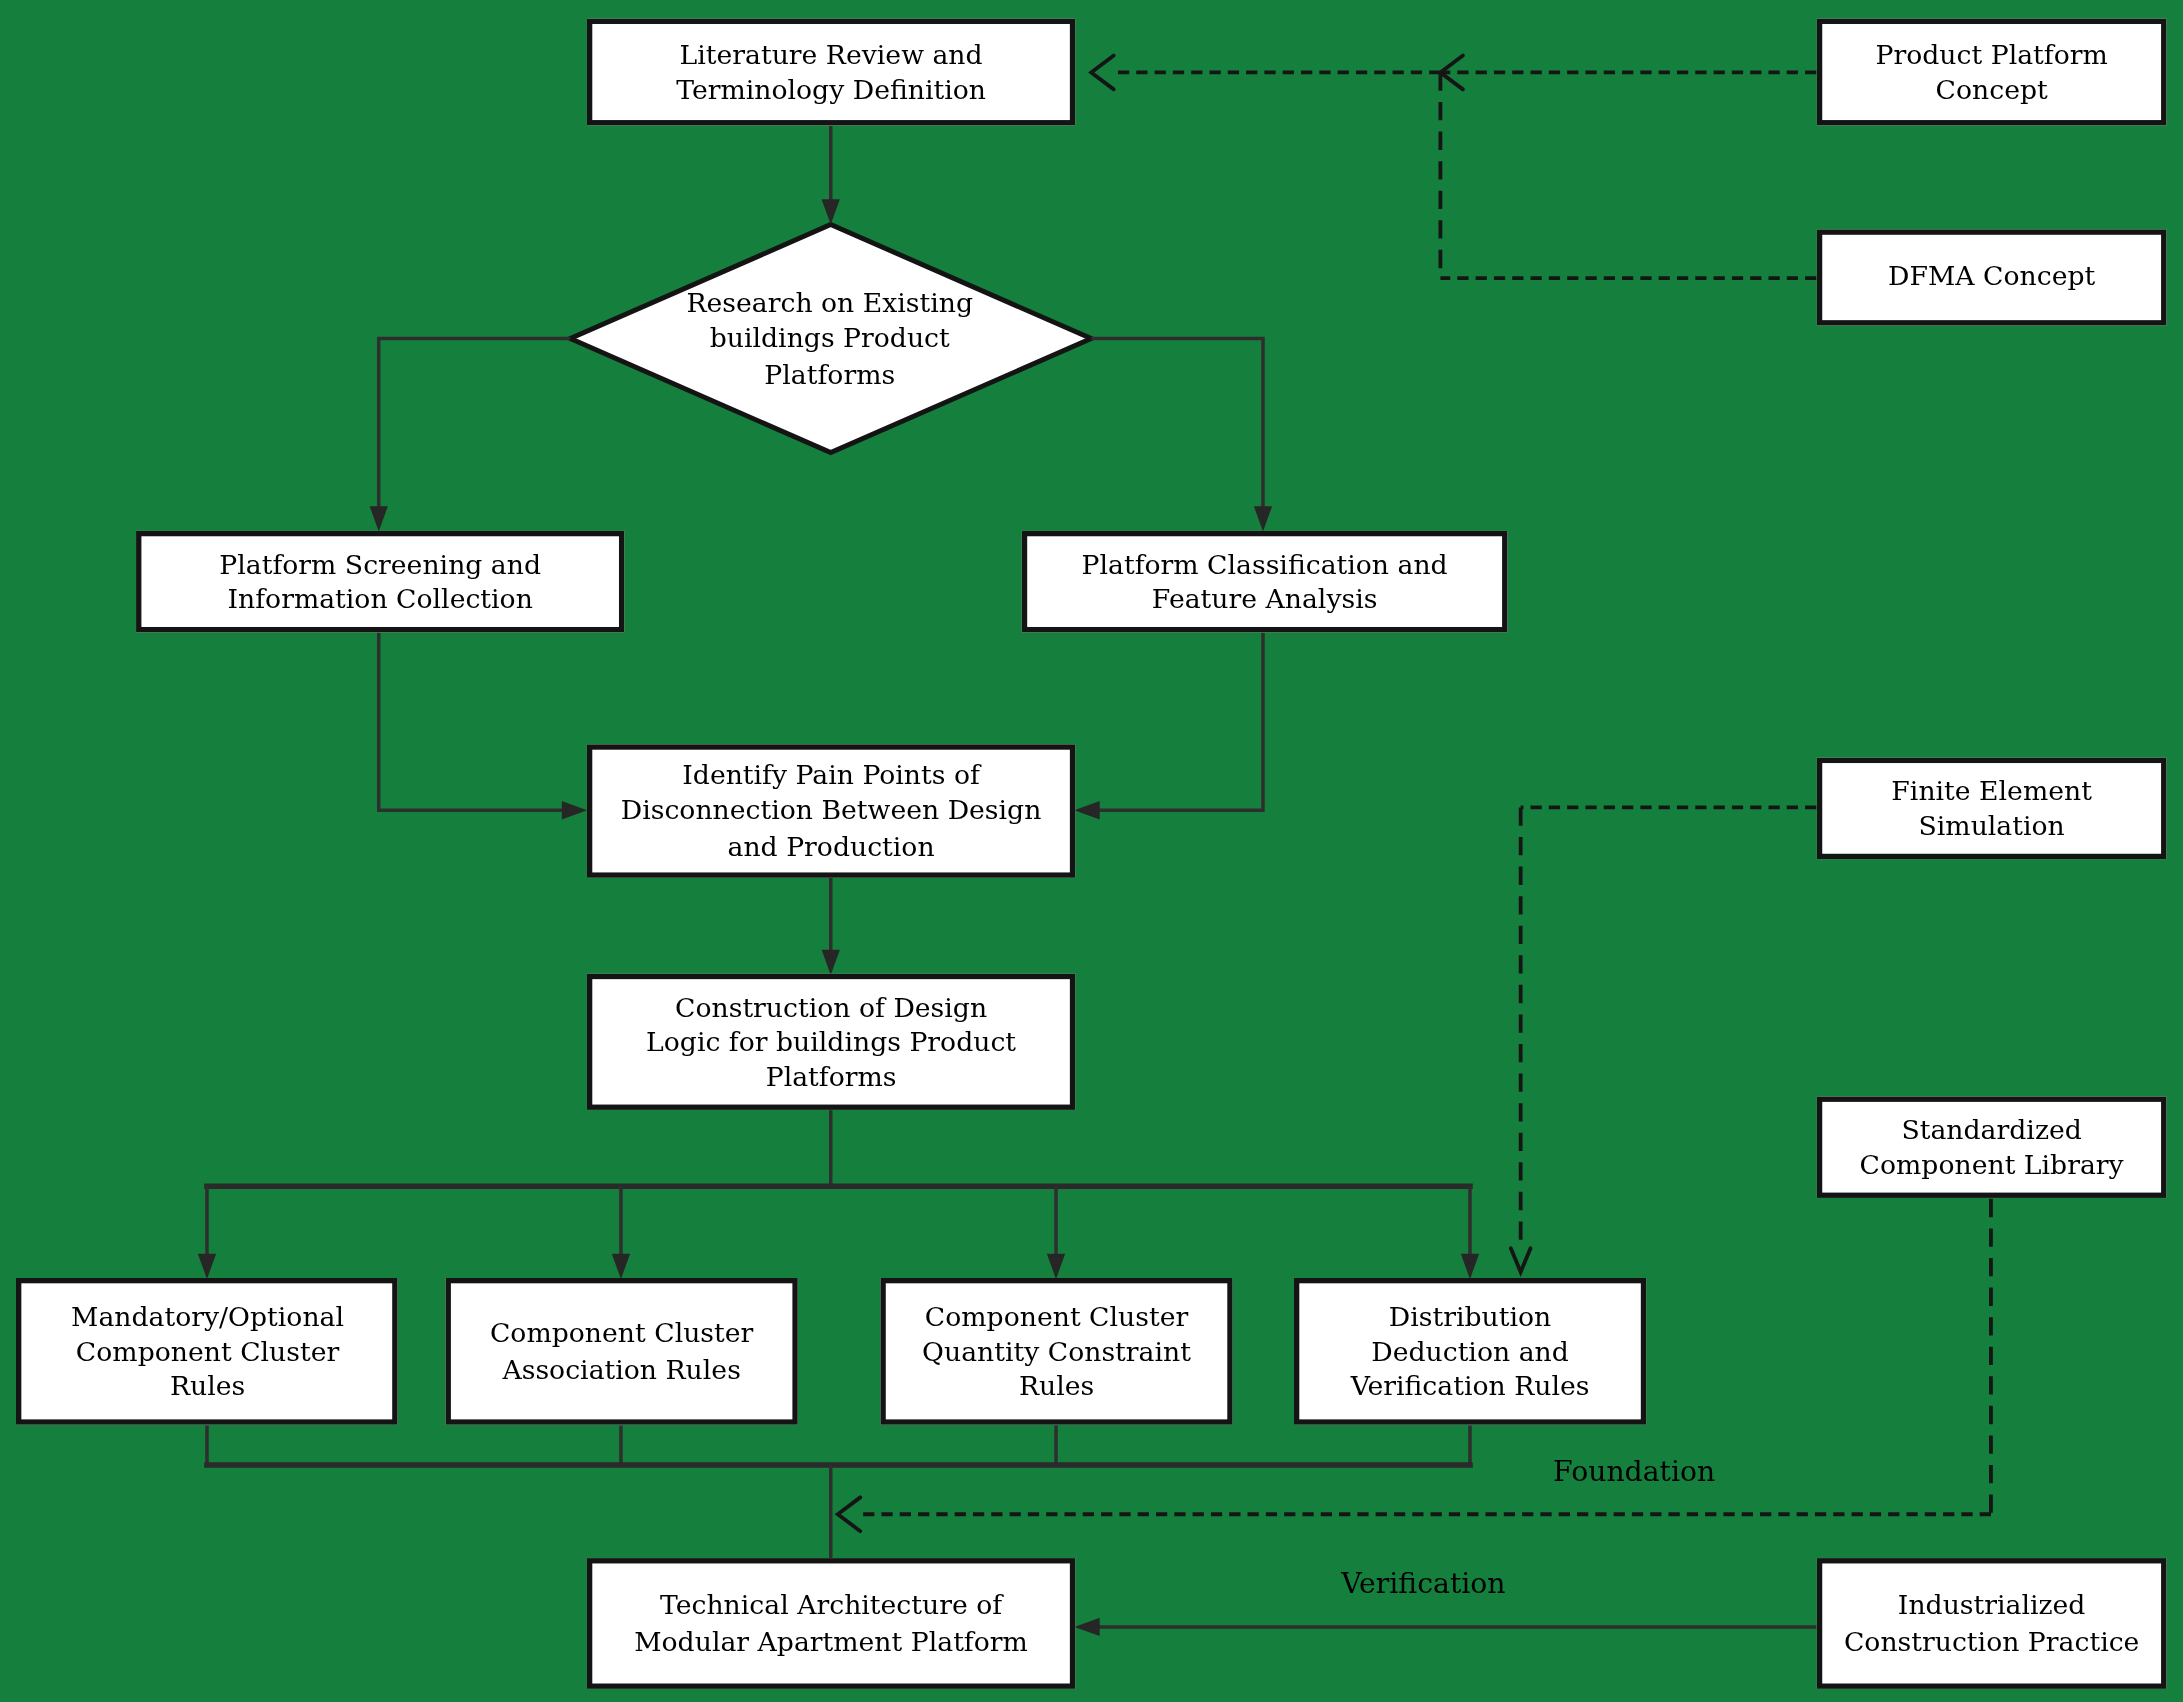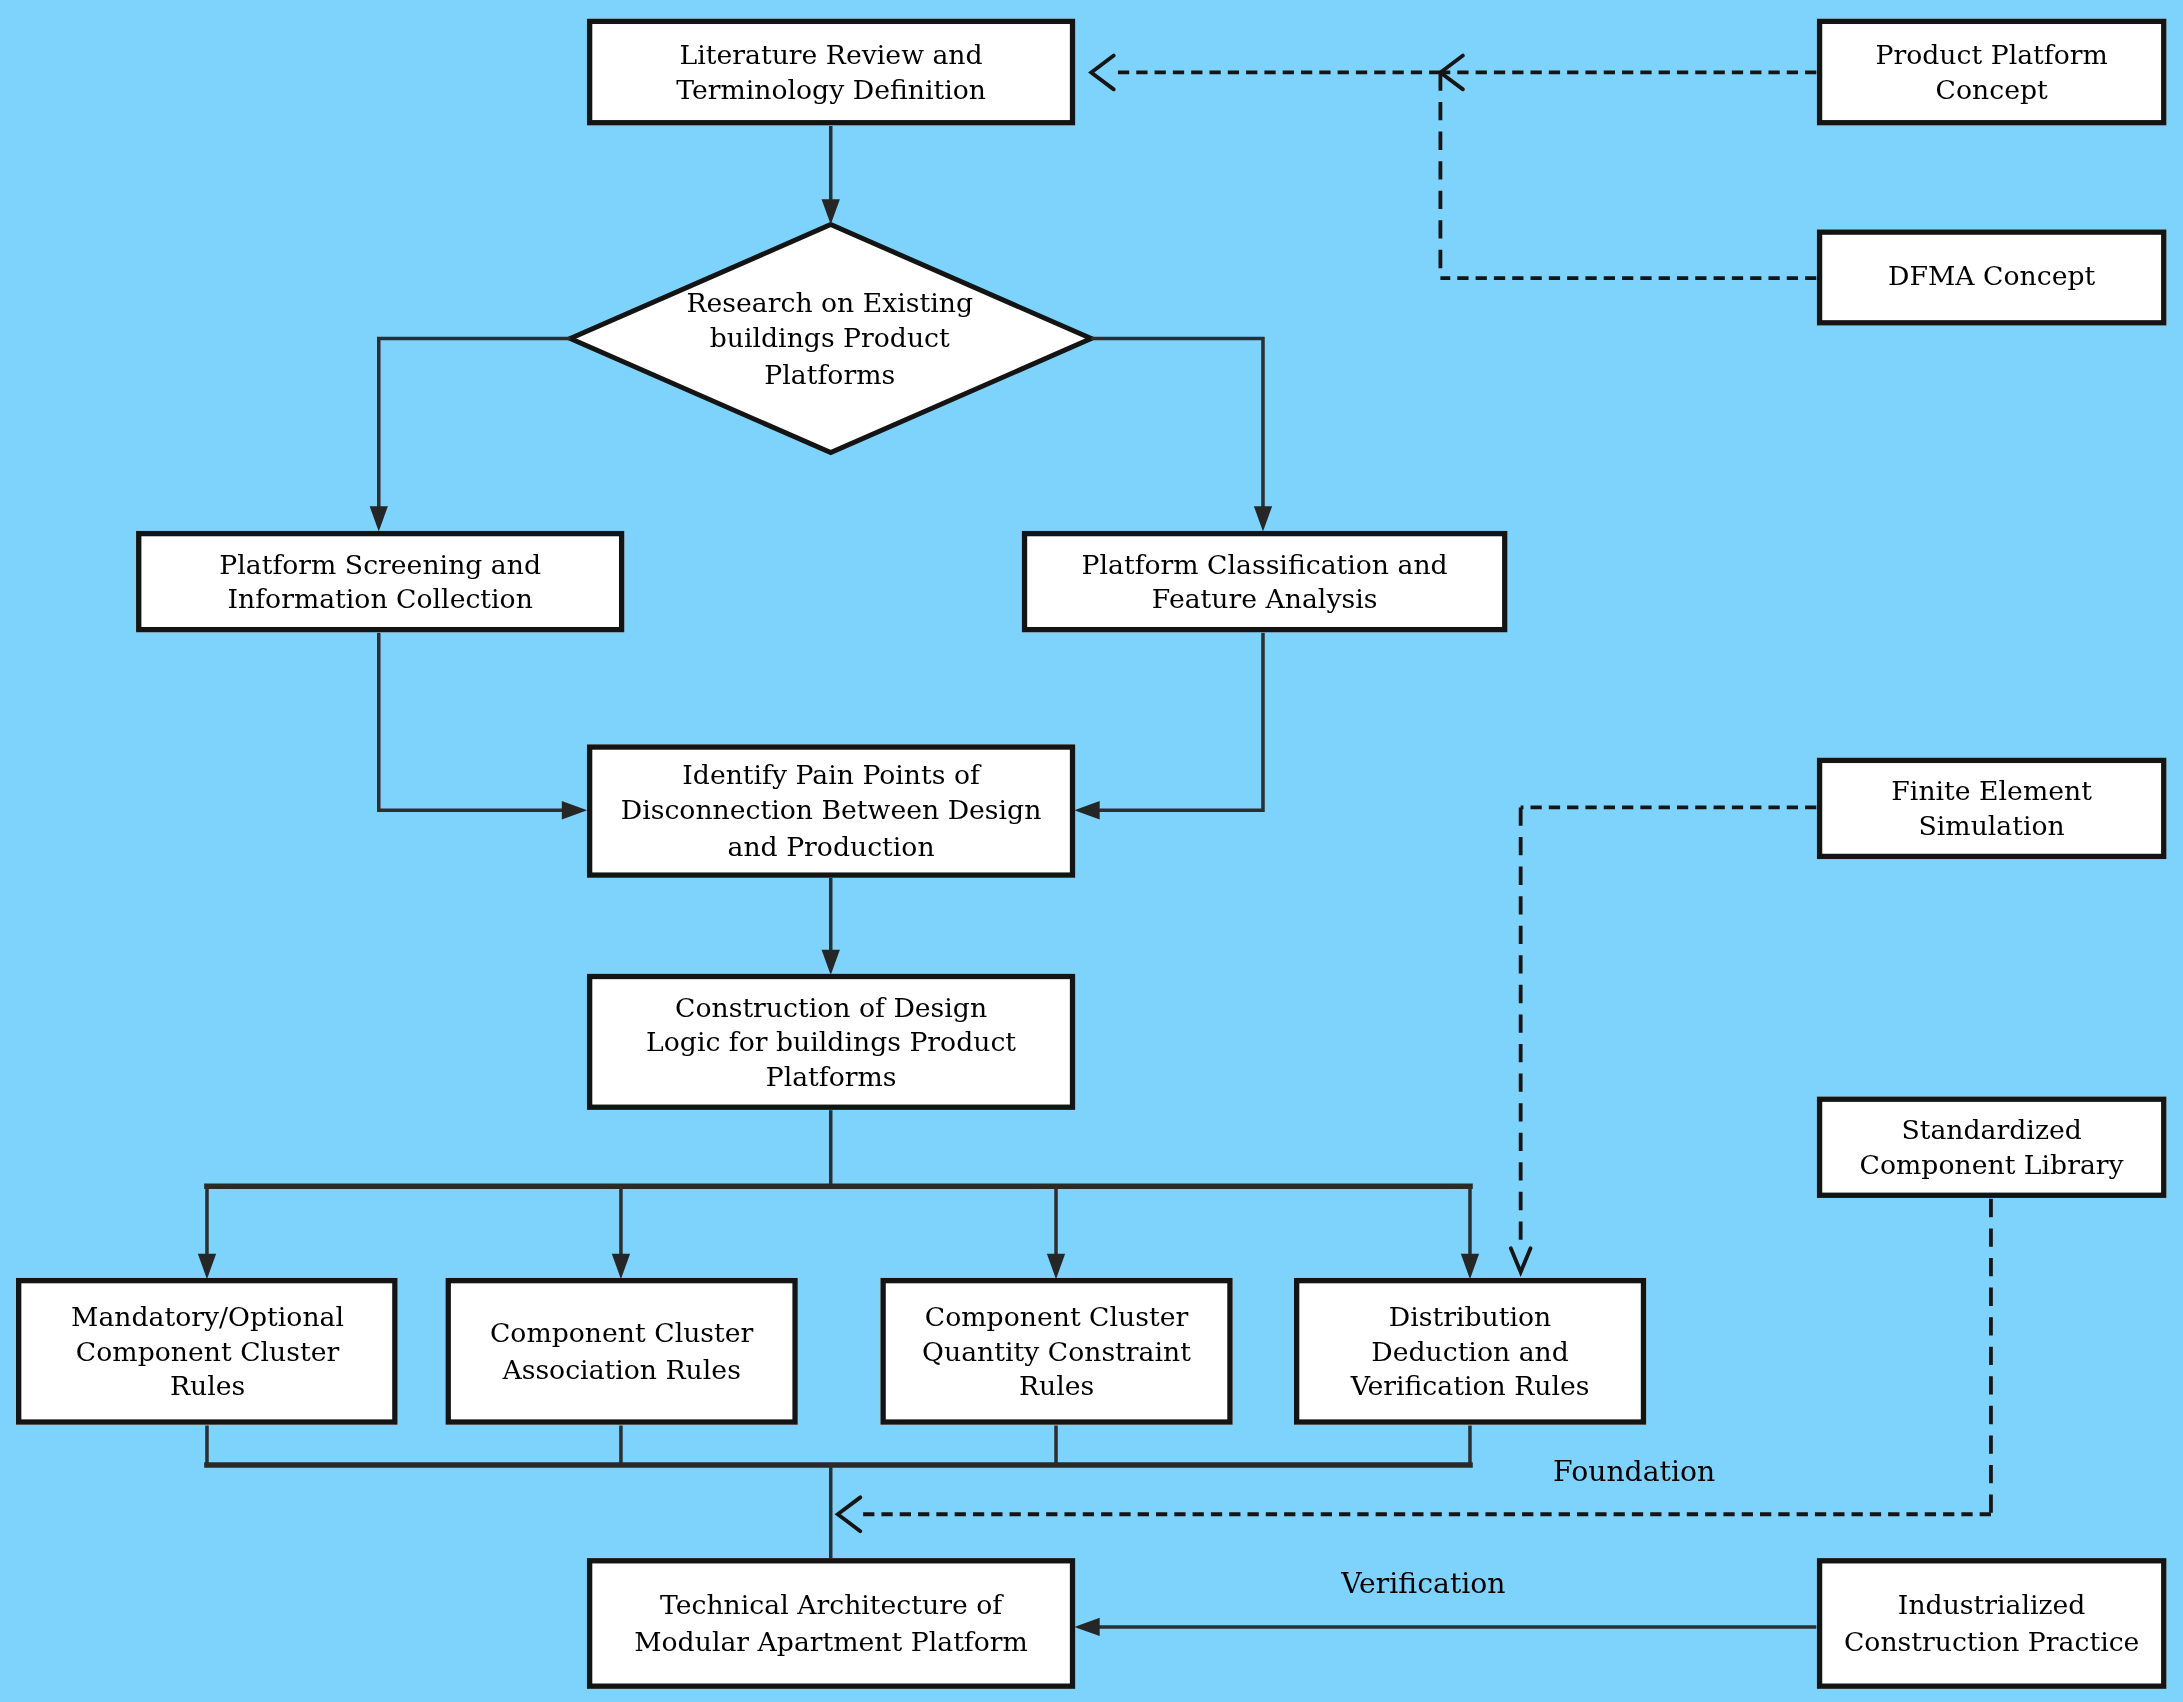--- a/index.html
+++ b/index.html
@@ -1,16 +1,16 @@
 <!DOCTYPE html>
 <html style="font-size:8.4px"><head>
 <meta charset="utf-8">
 <style>
   html,body{margin:0;padding:0;background:#ffffff;}
-  .stage{position:relative;width:2183px;height:1702px;background:#7dd3fc;overflow:hidden;}
+  .stage{position:relative;width:2183px;height:1702px;background:#15803d;overflow:hidden;}
   .canvas{position:absolute;left:0;top:0;width:818px;height:638px;
           transform:scale(2.668);transform-origin:0 0;}
   .wires{position:absolute;left:0;top:0;width:818px;height:638px;}
   .node{position:absolute;box-sizing:border-box;background:#ffffff;border:2.1px solid #141414;
         display:flex;align-items:center;justify-content:center;text-align:center;
         font-family:"DejaVu Serif","Liberation Serif",serif;font-size:10px;line-height:1.32;
         color:#000000;padding:0 9.5px;}
   .node.plain{border:none;background:transparent;}
   .edge-label{position:absolute;font-family:"DejaVu Serif","Liberation Serif",serif;
         font-size:10.6px;color:#000000;text-align:center;}

